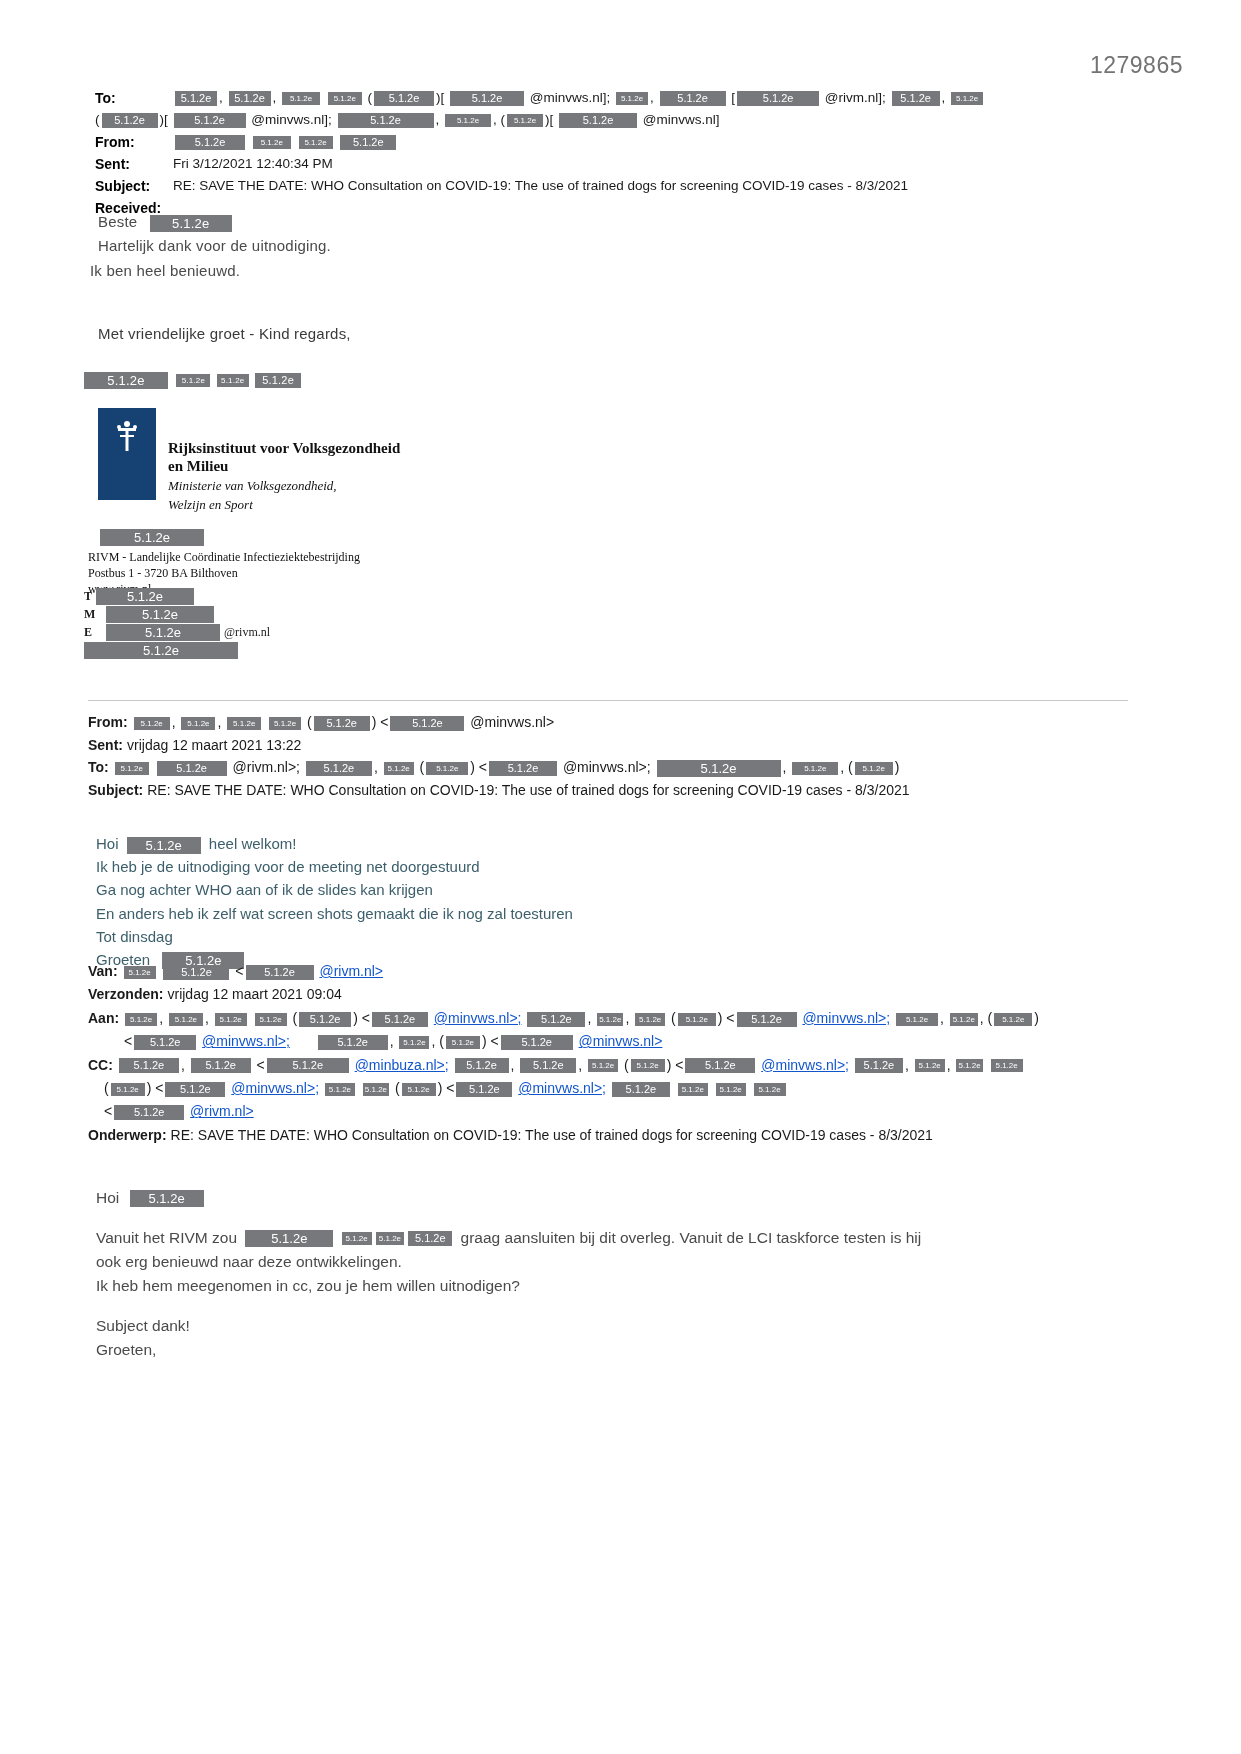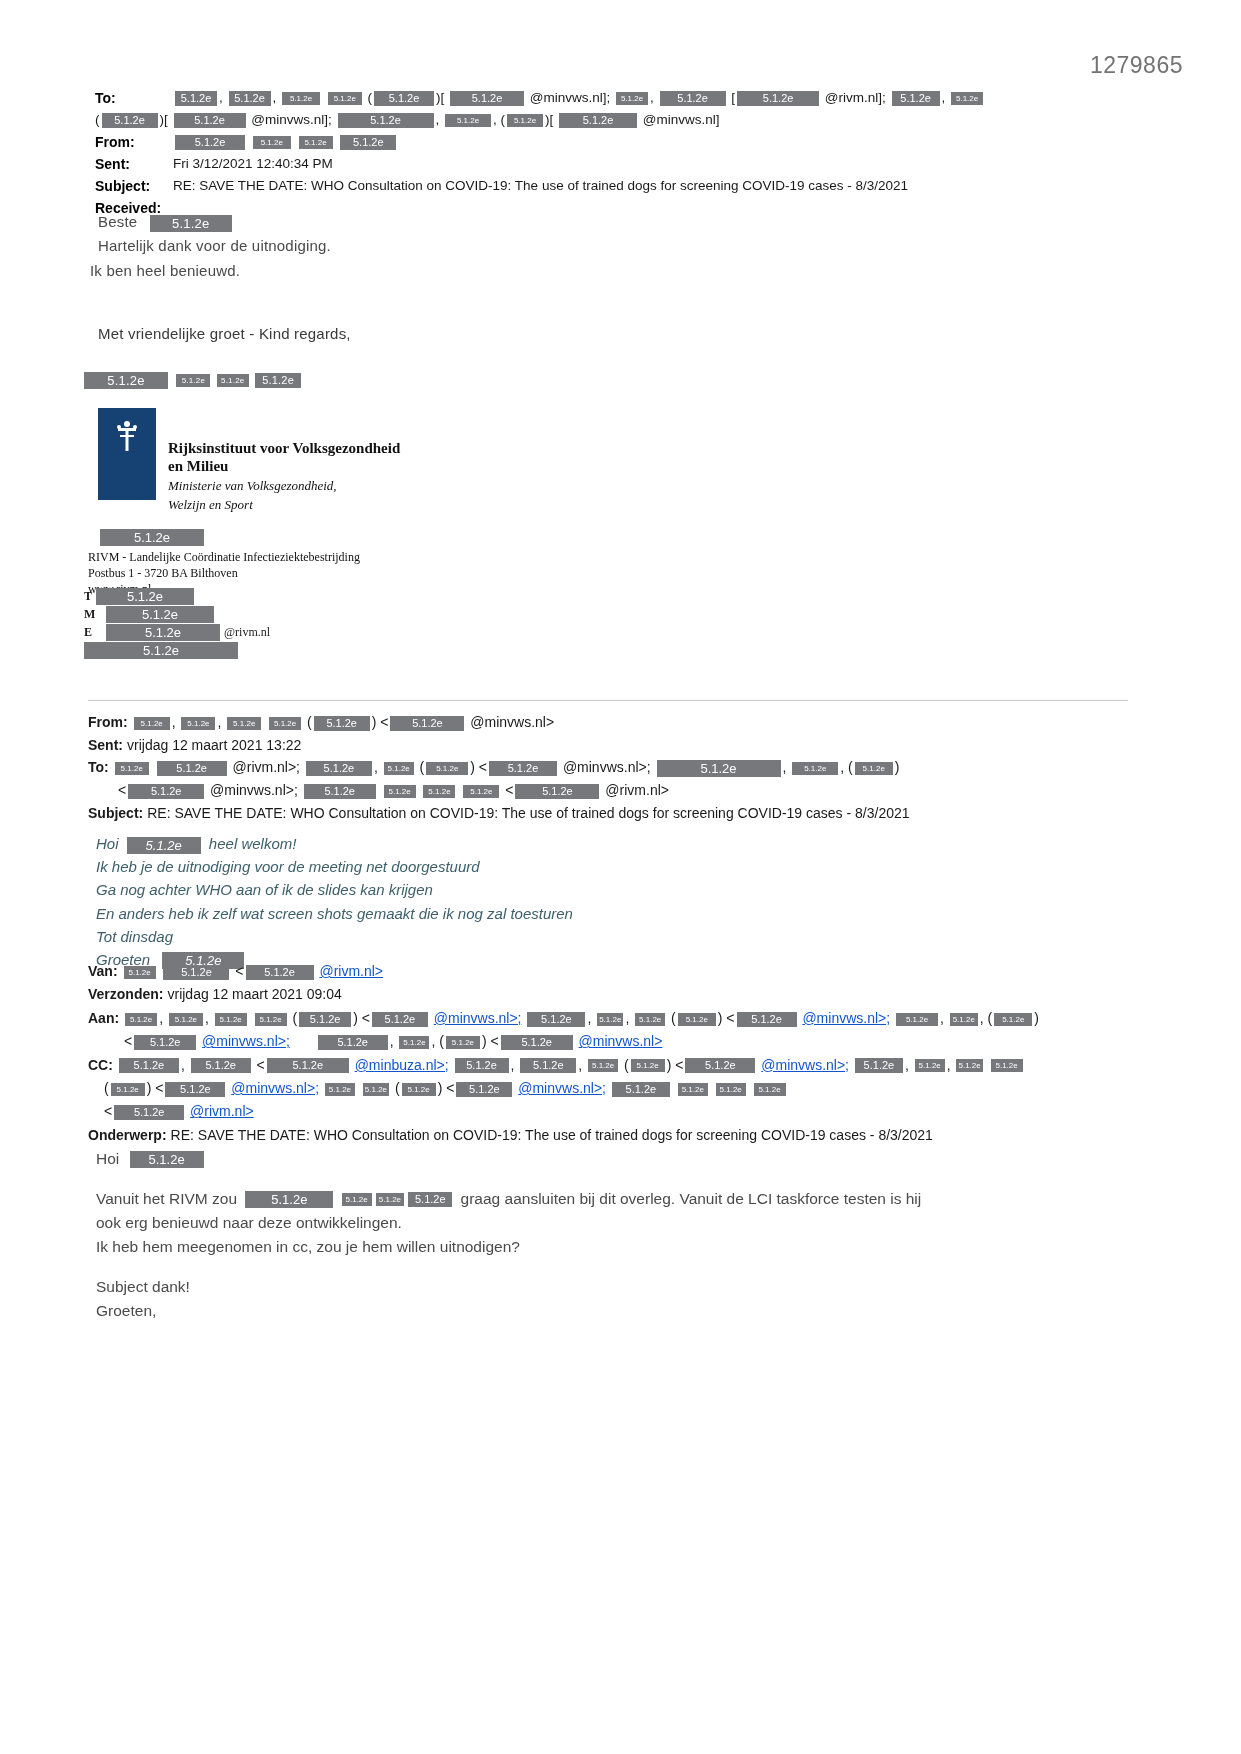--- a/index.html
+++ b/index.html
@@ -182,21 +182,21 @@
   
   .body2 {
     position: absolute;
     left: 96px;
     top: 833px;
     width: 1000px;
     font-size: 15px;
     line-height: 1.48;
     color: #3c5f6b;
   }
-  .body2 .ln { margin-bottom: 1px; font-style: italic; }
+  .body2 .ln { margin-bottom: 1px; }
 
   
   .q2 {
     position: absolute;
     left: 88px;
     top: 960px;
     width: 1060px;
     font-size: 14px;
     line-height: 1.6;
   }
@@ -206,21 +206,21 @@
   .q2 .rd { margin: 0 2px; }
   a.mail {
     color: #1155cc;
     text-decoration: underline;
   }
 
   
   .body3 {
     position: absolute;
     left: 96px;
-    top: 1148px;
+    top: 1187px;
     width: 1010px;
     font-size: 15.5px;
     line-height: 1.48;
     color: #4a4a4a;
   }
   .body3 .ln { margin-bottom: 1px; }
   .body3 .gap { height: 16px; }
 </style>
 </head>
 <body>
@@ -374,33 +374,20 @@
         <span class="rd m" style="min-width:66px">5.1.2e</span>
         <span>@rivm.nl&gt;;</span>
         <span class="rd m" style="min-width:62px">5.1.2e</span>,
         <span class="rd s" style="min-width:26px">5.1.2e</span>
         (<span class="rd s" style="min-width:38px">5.1.2e</span>)
         &lt;<span class="rd m" style="min-width:64px">5.1.2e</span>
         <span>@minvws.nl&gt;;</span>
         <span class="rd l" style="min-width:120px">5.1.2e</span>,
         <span class="rd s" style="min-width:42px">5.1.2e</span>,
         (<span class="rd s" style="min-width:34px">5.1.2e</span>)
-      </div>
-    </div>
-    <div class="row">
-      <div class="lbl" style="width:26px; flex:0 0 26px"></div>
-      <div class="val">
-        &lt;<span class="rd m" style="min-width:72px">5.1.2e</span>
-        <span>@minvws.nl&gt;;</span>
-        <span class="rd m" style="min-width:68px">5.1.2e</span>
-        <span class="rd s" style="min-width:28px">5.1.2e</span>
-        <span class="rd s" style="min-width:28px">5.1.2e</span>
-        <span class="rd s" style="min-width:32px">5.1.2e</span>
-        &lt;<span class="rd m" style="min-width:80px">5.1.2e</span>
-        <span>@rivm.nl&gt;</span>
       </div>
     </div>
     <div class="row">
       <div class="lbl">Subject:</div>
       <div class="val">RE: SAVE THE DATE: WHO Consultation on COVID-19: The use of trained dogs for screening COVID-19 cases - 8/3/2021</div>
     </div>
   </div>
 
   <div class="body2">
     <div class="ln">

